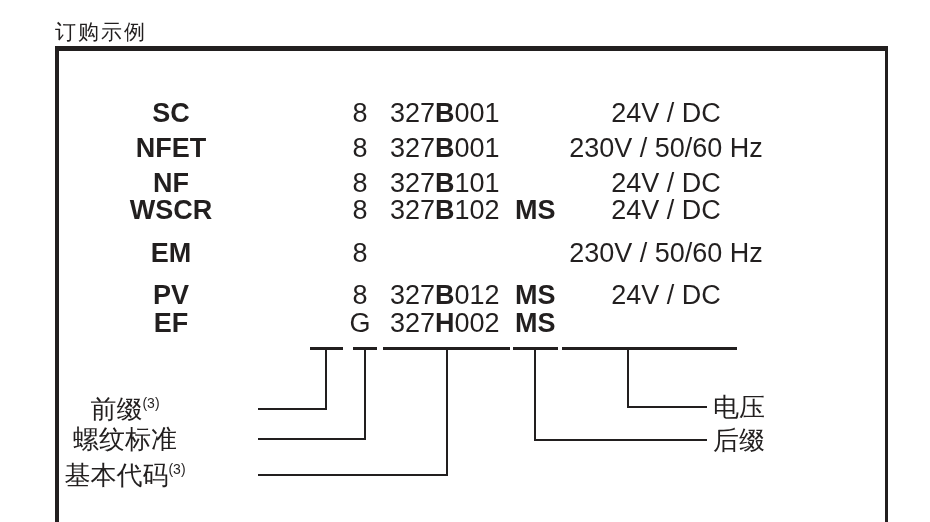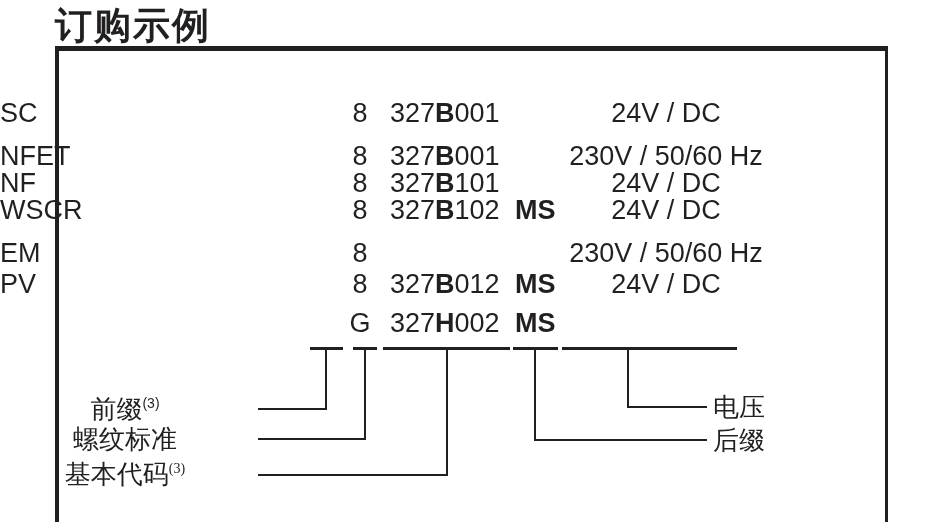--- a/index.html
+++ b/index.html
@@ -10,23 +10,23 @@
     width: 930px;
     height: 522px;
     background: var(--bg);
     overflow: hidden;
     font-family: "Liberation Sans", "DejaVu Sans", sans-serif;
     color: var(--ink);
   }
   .title {
     position: absolute;
     left: 55px;
-    top: 1px;
-    font-size: 37px;
-    font-weight: bold;
+    top: 18px;
+    font-size: 21px;
+    font-weight: normal;
     letter-spacing: 2px;
     color: var(--ink);
     white-space: nowrap;
   }
   .frame {
     position: absolute;
     left: 55px;
     top: 46px;
     width: 833px;
     height: 476px;
@@ -37,21 +37,21 @@
   }
   
   .row {
     position: absolute;
     left: 0;
     width: 930px;
     height: 35px;
     font-size: 27px;
   }
   .cell { position: absolute; top: 0; line-height: 35px; white-space: nowrap; }
-  .cell.prefix  { left: 0;     width: 342px; text-align: left;  font-weight: normal; }
+  .cell.prefix  { left: 0;     width: 342px; text-align: center;  font-weight: bold; }
   .cell.thread  { left: 346px; width: 28px;  text-align: center; }
   .cell.code    { left: 390px; }
   .cell.code .b { font-weight: bold; }
   .cell.suffix  { left: 515px; font-weight: bold; text-align: right; }
   .cell.voltage { left: 530px; width: 272px; text-align: center; }
   
   .line { position: absolute; background: var(--ink); }
   .ul-prefix   { left: 310px; top: 347px; width: 33px;  height: 3px; }
   .ul-thread   { left: 353px; top: 347px; width: 24px;  height: 3px; }
   .ul-code     { left: 383px; top: 347px; width: 127px; height: 3px; }
@@ -65,21 +65,21 @@
   .conn-prefix  { left: 258px; top: 408px; width: 69px;  height: 2px; }
   .conn-thread  { left: 258px; top: 438px; width: 108px; height: 2px; }
   .conn-code    { left: 258px; top: 474px; width: 190px; height: 2px; }
   .conn-voltage { left: 627px; top: 406px; width: 80px;  height: 2px; }
   .conn-suffix  { left: 534px; top: 439px; width: 173px; height: 2px; }
   
   .label { position: absolute; font-size: 26px; line-height: 30px; color: var(--ink); white-space: nowrap; }
   .lbl-left { left: 0; width: 250px; text-align: center; }
   .lbl-prefix  { top: 394px; }
   .lbl-thread  { top: 424px; }
-  .lbl-code    { top: 460px; font-family: Liberation Serif, serif; }
+  .lbl-code    { top: 460px; }
   .lbl-voltage { left: 713px; top: 392px; }
   .lbl-suffix  { left: 713px; top: 425px; }
   .label sup { font-size: 14px; vertical-align: super; line-height: 0; }
 </style>
 </head>
 <body>
 
 <div class="page">
 
   <div class="title">订购示例</div>
@@ -87,21 +87,21 @@
   <div class="frame"></div>
 
   <div id="rows-container">
       <div class="row" style="top: 96px;">
     <span class="cell prefix">SC</span>
     <span class="cell thread">8</span>
     <span class="cell code"><span>327</span><span class="b">B</span><span>001</span></span>
     <span class="cell suffix"></span>
     <span class="cell voltage">24V / DC</span>
   </div>
-      <div class="row" style="top: 131px; margin-top: 8px;">
+      <div class="row" style="top: 131px;">
     <span class="cell prefix">NFET</span>
     <span class="cell thread">8</span>
     <span class="cell code"><span>327</span><span class="b">B</span><span>001</span></span>
     <span class="cell suffix"></span>
     <span class="cell voltage">230V / 50/60 Hz</span>
   </div>
       <div class="row" style="top: 166px;">
     <span class="cell prefix">NF</span>
     <span class="cell thread">8</span>
     <span class="cell code"><span>327</span><span class="b">B</span><span>101</span></span>
@@ -114,28 +114,29 @@
     <span class="cell code"><span>327</span><span class="b">B</span><span>102</span></span>
     <span class="cell suffix">MS</span>
     <span class="cell voltage">24V / DC</span>
   </div>
       <div class="row" style="top: 236px; padding-left: 36px;">
     <span class="cell prefix">EM</span>
     <span class="cell thread">8</span>
     <span class="cell suffix"></span>
     <span class="cell voltage">230V / 50/60 Hz</span>
   </div>
-      <div class="row" style="top: 267px;">
+      <div class="row" style="top: 278px;">
     <span class="cell prefix">PV</span>
     <span class="cell thread">8</span>
     <span class="cell code"><span>327</span><span class="b">B</span><span>012</span></span>
     <span class="cell suffix">MS</span>
     <span class="cell voltage">24V / DC</span>
   </div>
       <div class="row" style="top: 306px;">
+    <span class="cell prefix">EF</span>
     <span class="cell thread">G</span>
     <span class="cell code"><span>327</span><span class="b">H</span><span>002</span></span>
     <span class="cell suffix">MS</span>
   </div>
     </div>
 
   <div class="line ul-prefix"></div>
   <div class="line ul-thread"></div>
   <div class="line ul-code"></div>
   <div class="line ul-suffix"></div>

